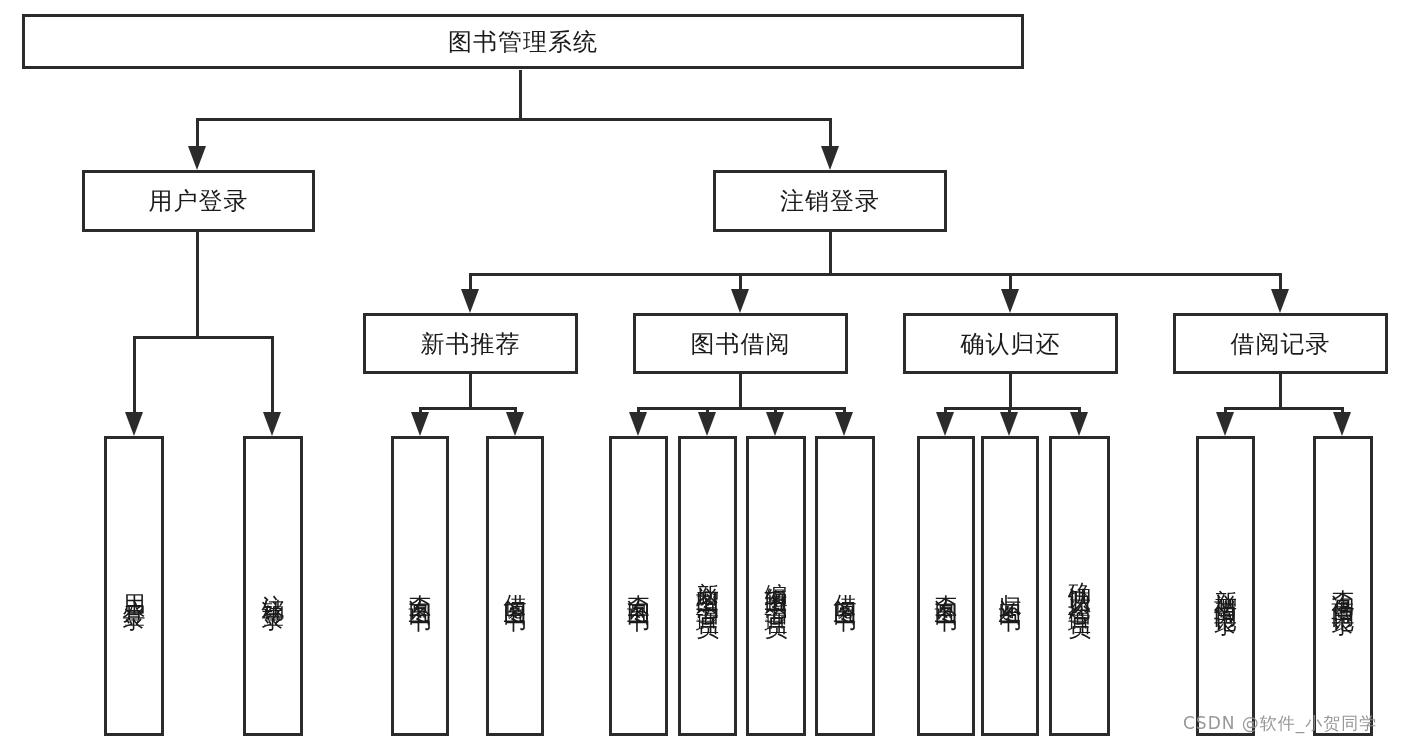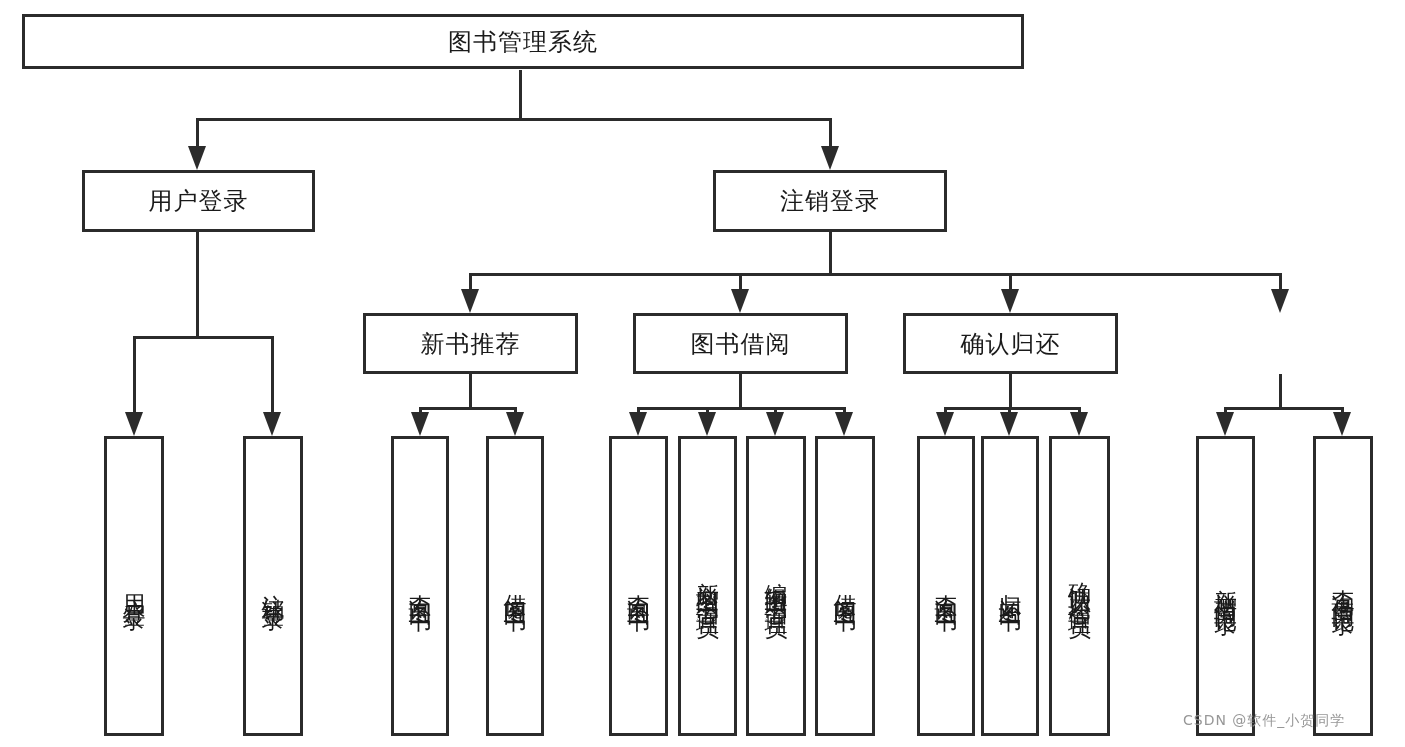--- a/index.html
+++ b/index.html
@@ -40,40 +40,41 @@
   .hl{position:absolute;height:3px;background:#2b2b2b;}
   .ah{
     position:absolute;width:0;height:0;
     border-left:9px solid transparent;
     border-right:9px solid transparent;
     border-top:24px solid #2b2b2b;
   }
   .watermark{
     position:absolute;
     left:1183px;top:712px;
-    font-size:14px;
+    font-size:17px;
     color:rgba(145,145,145,0.95);
     letter-spacing:1px;
     z-index:9;
     white-space:nowrap;
   }
 </style>
 </head>
 <body>
 
 <div class="canvas">
 
   <div class="node" style="left:22px;top:14px;width:1002px;height:55px">图书管理系统</div>
 
   <div class="node" style="left:82px;top:170px;width:233px;height:62px">用户登录</div>
   <div class="node" style="left:713px;top:170px;width:234px;height:62px">注销登录</div>
 
   <div class="node" style="left:363px;top:313px;width:215px;height:61px">新书推荐</div>
   <div class="node" style="left:633px;top:313px;width:215px;height:61px">图书借阅</div>
   <div class="node" style="left:903px;top:313px;width:215px;height:61px">确认归还</div>
+  <div class="node" style="left:1173px;top:313px;width:215px;height:61px">借阅记录</div>
 
   <div class="vnode" style="left:104px;top:436px;width:60px;height:300px">
     <span>用户登录</span>
   </div>
   <div class="vnode" style="left:243px;top:436px;width:60px;height:300px">
     <span>注销登录</span>
   </div>
 
   <div class="vnode" style="left:391px;top:436px;width:58px;height:300px">
     <span>查询图书</span>

